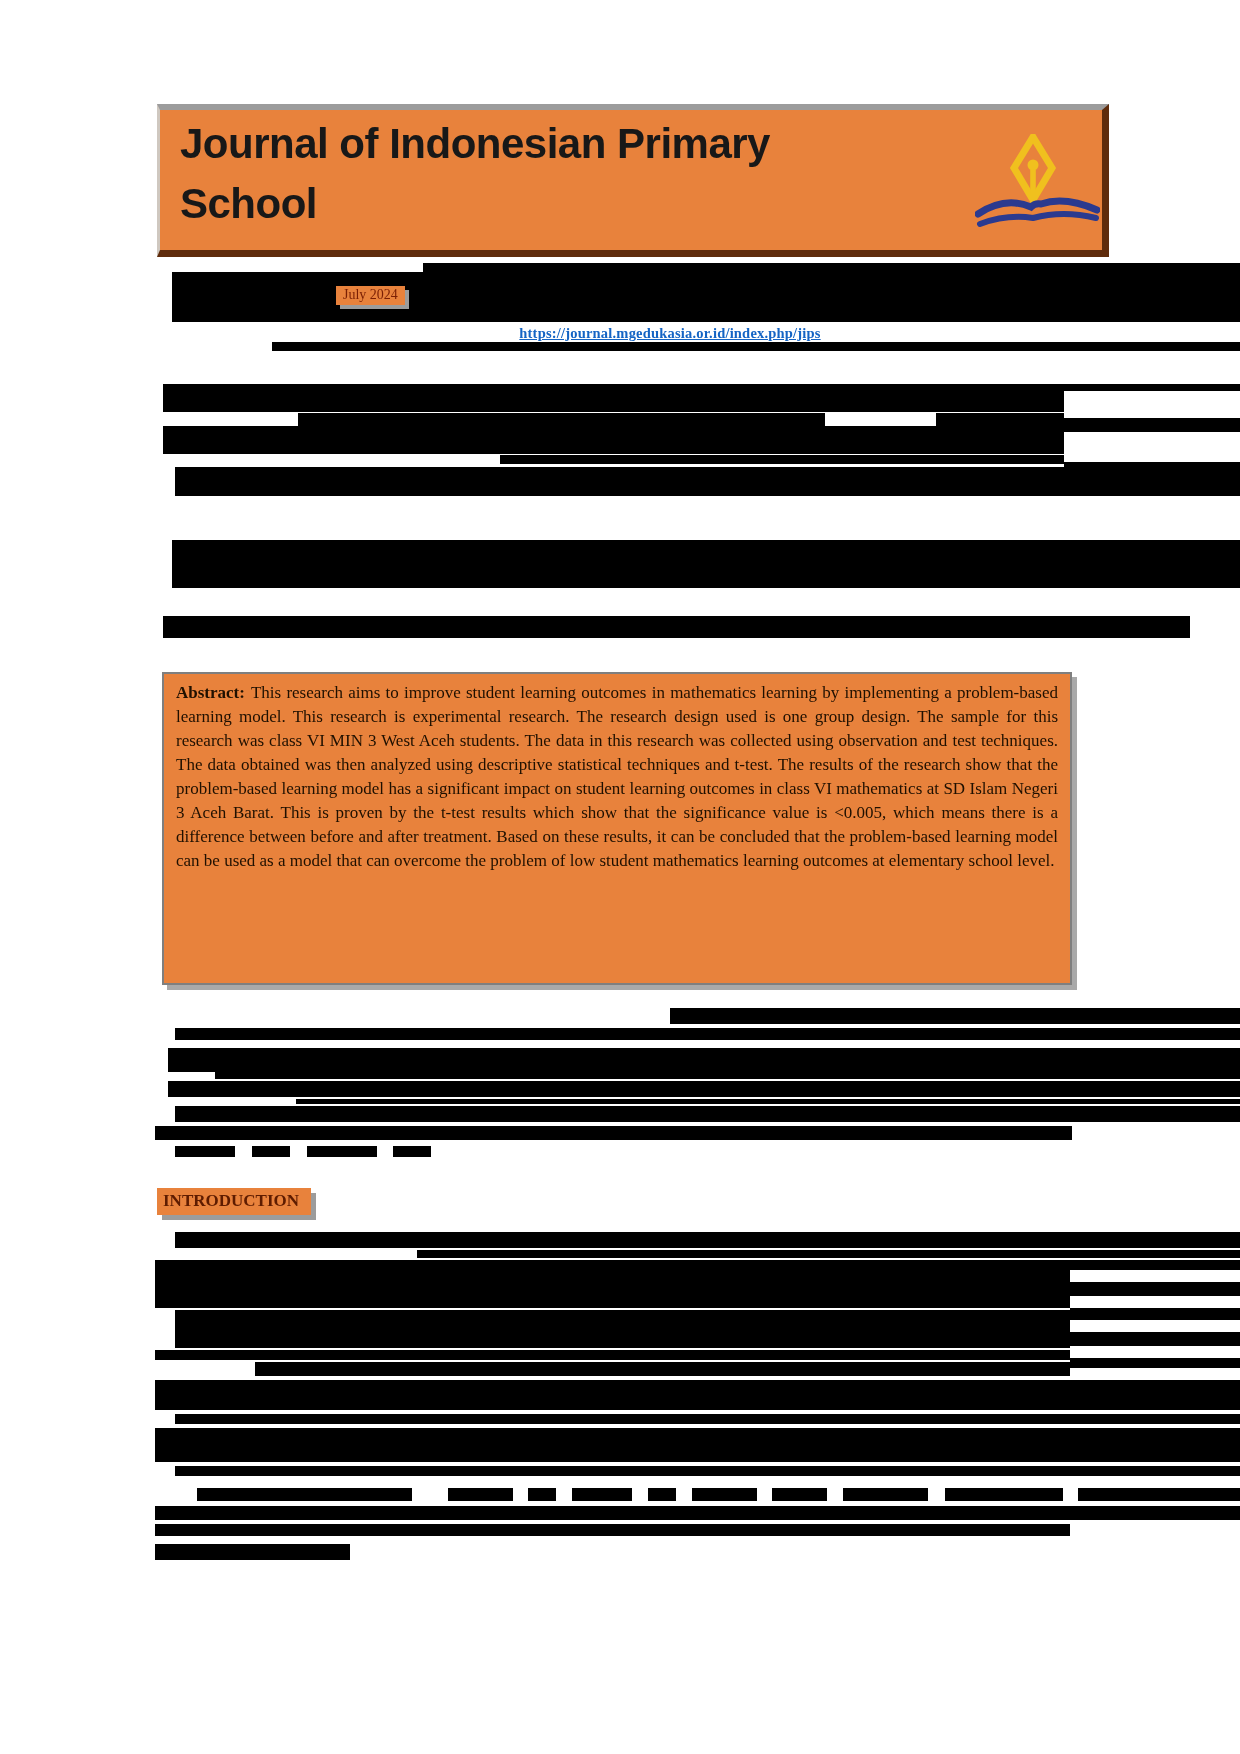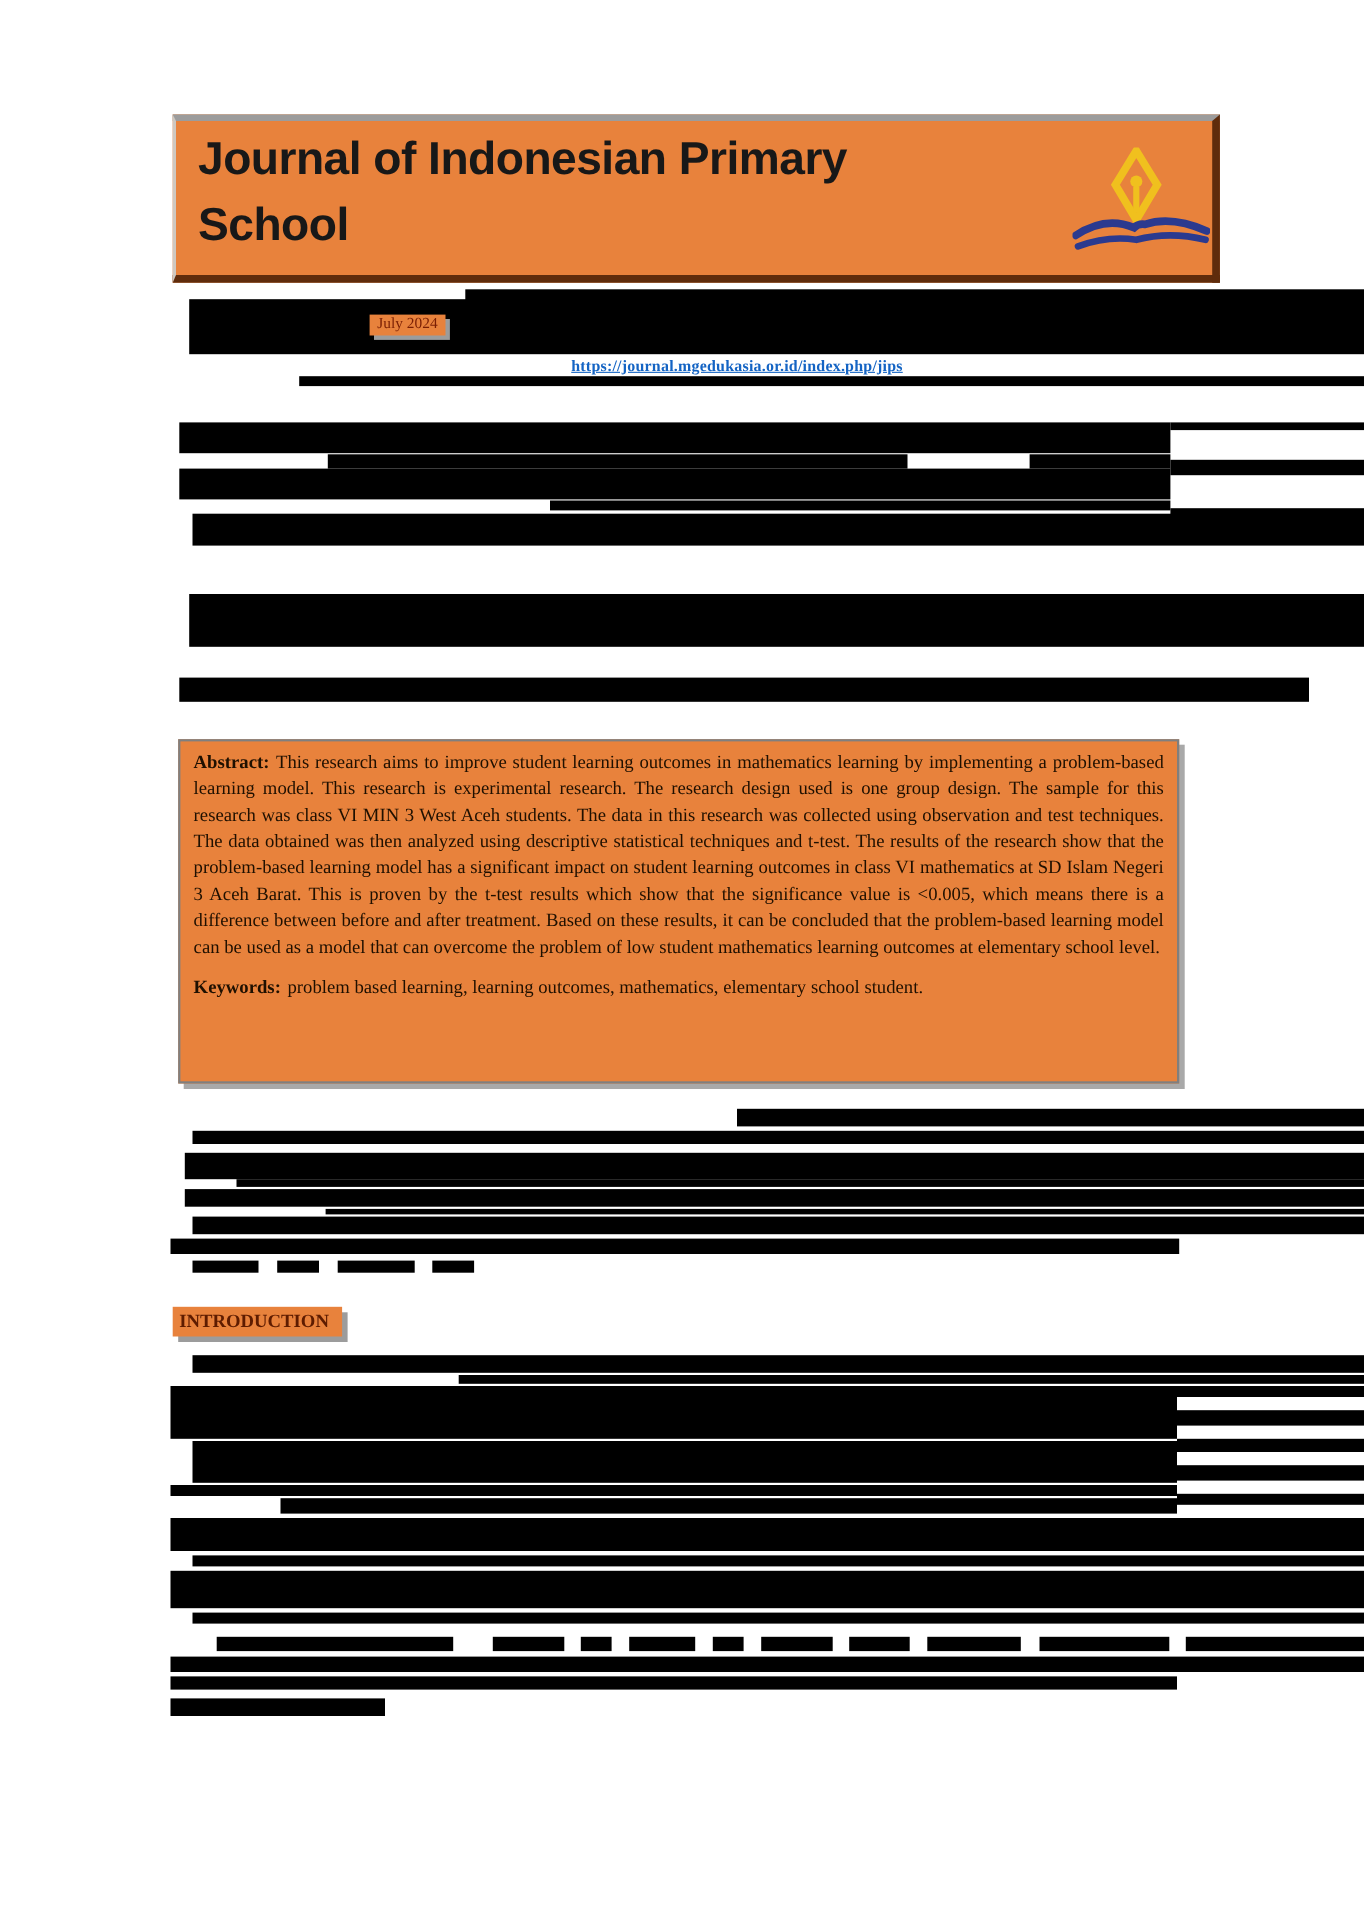--- a/index.html
+++ b/index.html
@@ -116,18 +116,17 @@
     </div>
 
   <div id="issue-date">July 2024</div>
 
   <div id="journal-url">
     <a href="#">https://journal.mgedukasia.or.id/index.php/jips</a>
   </div>
 
   <div id="abstract-box">
     <p><span class="lbl">Abstract:</span><span>This research aims to improve student learning outcomes in mathematics learning by implementing a problem-based learning model. This research is experimental research. The research design used is one group design. The sample for this research was class VI MIN 3 West Aceh students. The data in this research was collected using observation and test techniques. The data obtained was then analyzed using descriptive statistical techniques and t-test. The results of the research show that the problem-based learning model has a significant impact on student learning outcomes in class VI mathematics at SD Islam Negeri 3 Aceh Barat. This is proven by the t-test results which show that the significance value is &lt;0.005, which means there is a difference between before and after treatment. Based on these results, it can be concluded that the problem-based learning model can be used as a model that can overcome the problem of low student mathematics learning outcomes at elementary school level.</span></p>
-    <p class="kw"><span class="lbl">Keywords:</span><span>problem based learning, learning outcomes, mathematics, elementary school student.</span></p>
   </div>
 
   <div id="introduction-heading">INTRODUCTION</div>
 
 </div>
 
 </body></html>

